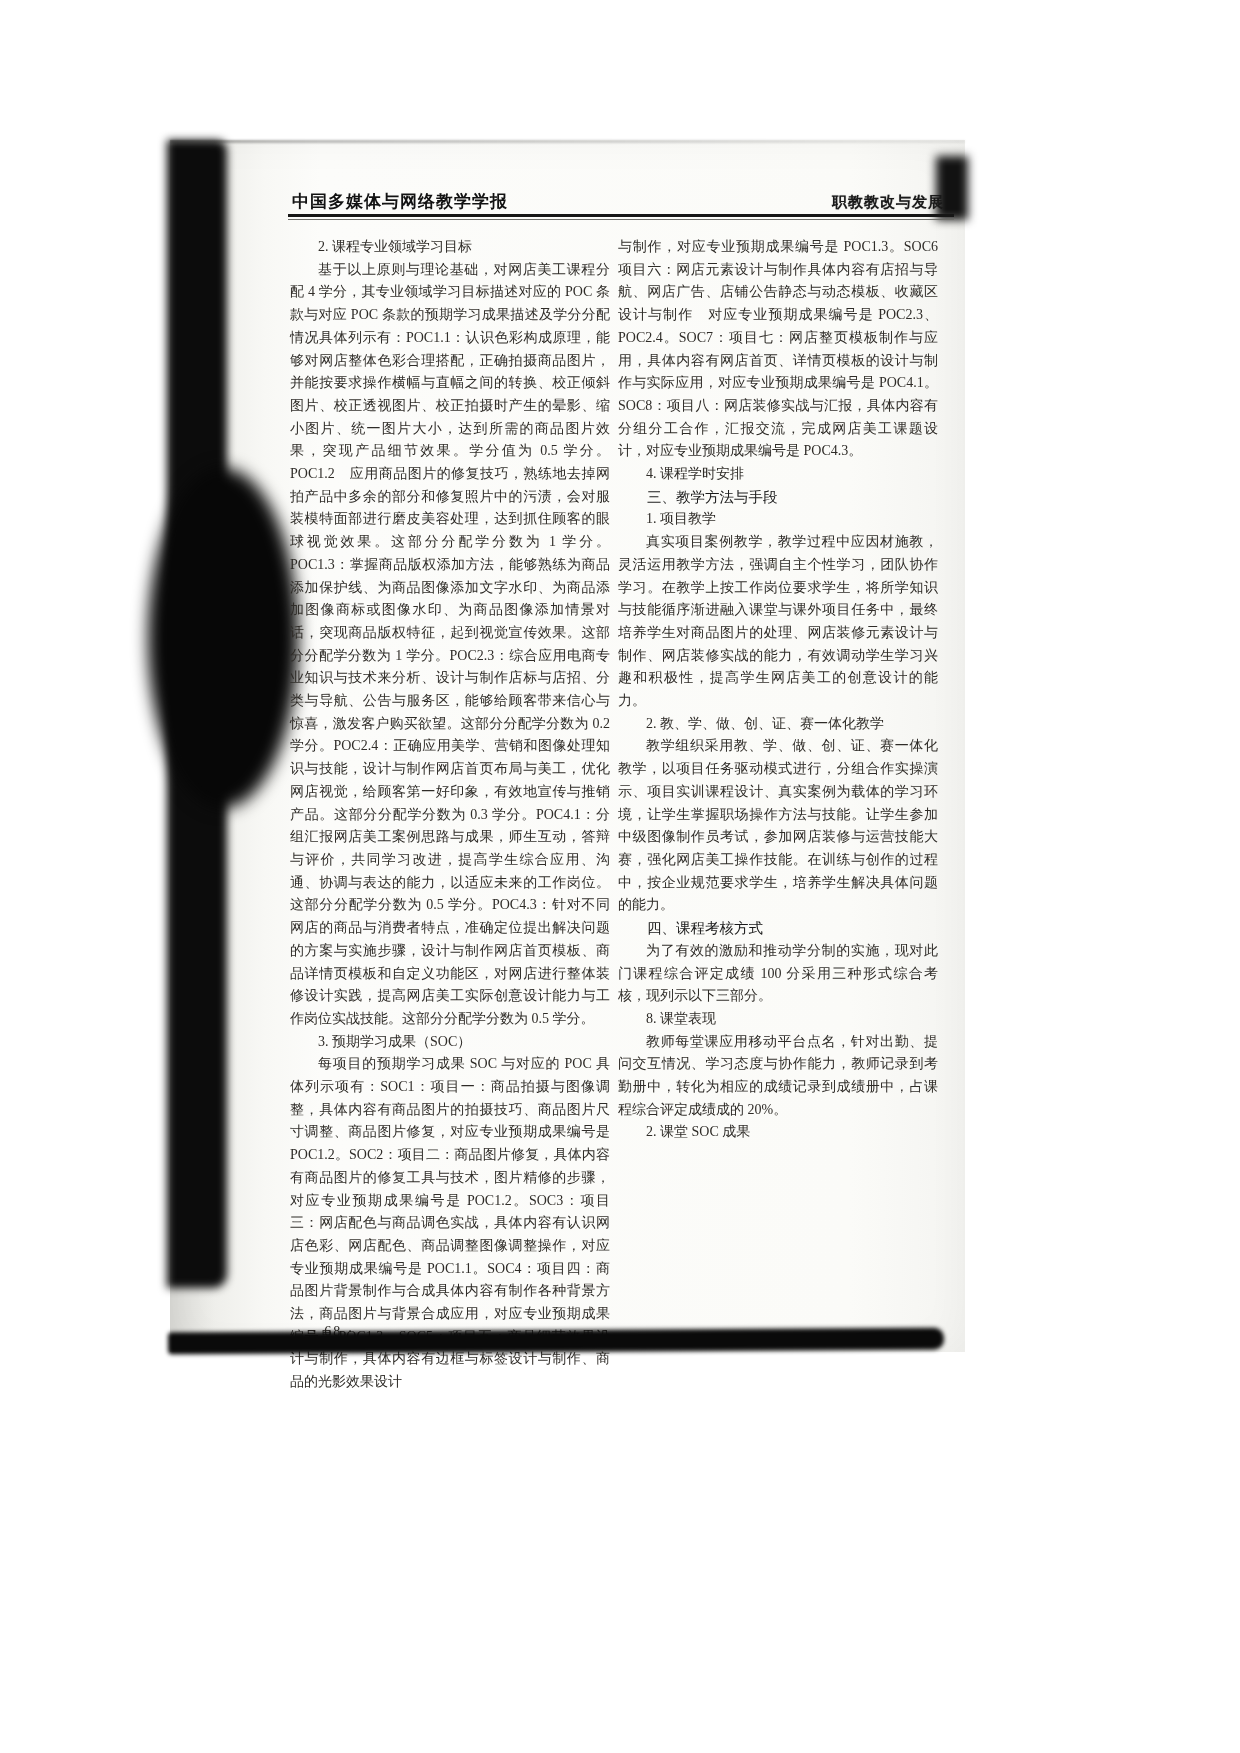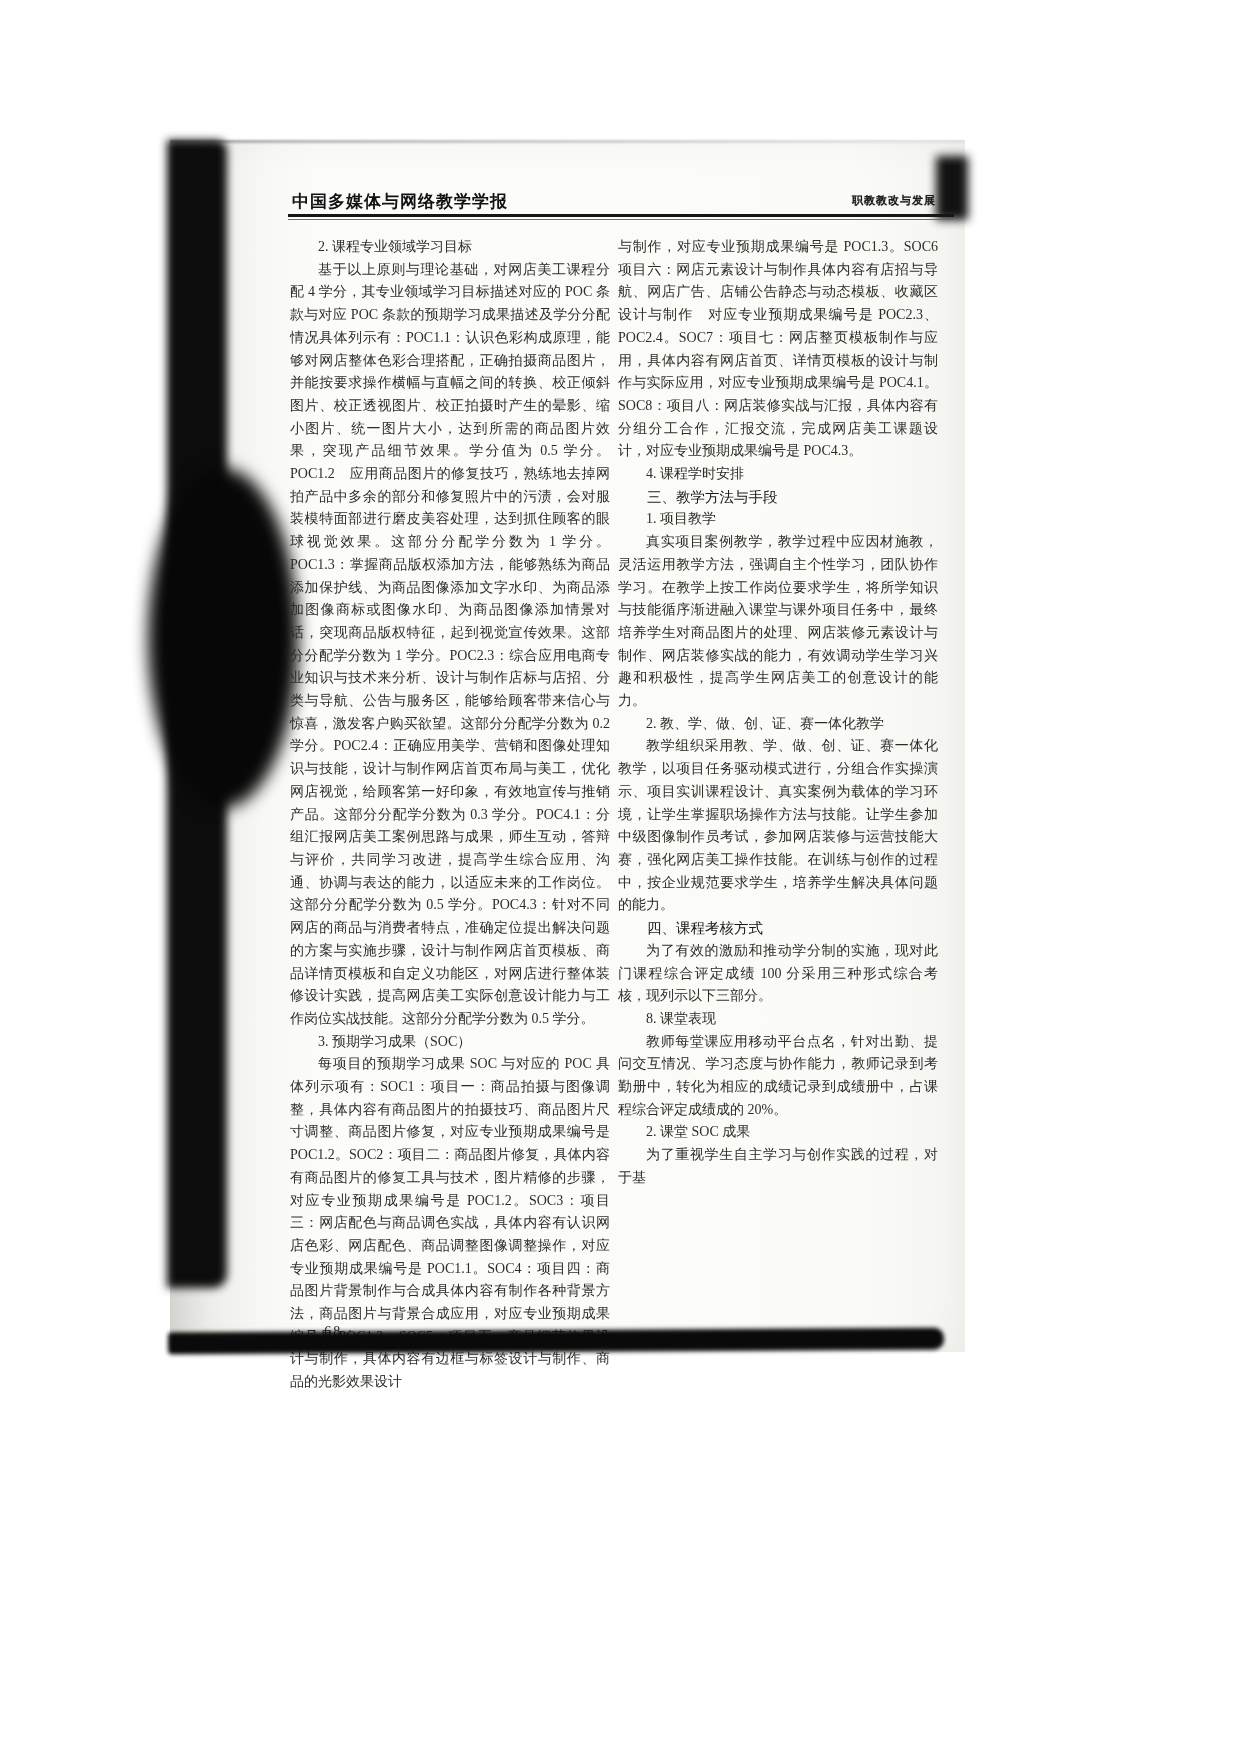--- a/index.html
+++ b/index.html
@@ -19,21 +19,21 @@
   .band-bulge{position:absolute;left:-22px;top:328px;width:150px;height:340px;background:#070707;
               filter:blur(8px);border-radius:50%;}
   .band-bottom{position:absolute;left:-2px;top:1190px;width:776px;height:22px;background:#0a0a0a;
                filter:blur(2px);border-radius:4px 10px 10px 4px;transform:rotate(-0.35deg);}
   .patch-tr{position:absolute;right:-3px;top:16px;width:32px;height:64px;background:#121212;filter:blur(5px);}
 
   
   .header{position:absolute;left:120px;top:50px;width:662px;height:26px;
           font-family:"Liberation Sans","DejaVu Sans",sans-serif;font-weight:bold;color:#121212;}
   .h-left{position:absolute;left:2px;top:0;font-size:17px;letter-spacing:1px;}
-  .h-right{position:absolute;right:16px;top:3px;font-size:11px;letter-spacing:1px;color:#1a1a1a;
+  .h-right{position:absolute;right:8px;top:3px;font-size:15px;letter-spacing:1px;color:#1a1a1a;
            text-shadow:0 0 1px rgba(0,0,0,.4);}
   .rule{position:absolute;left:118px;top:74px;width:666px;border-top:3px solid #161616;}
   .rule::after{content:'';display:block;margin-top:2px;border-top:1px solid #6e6e6a;}
 
   
   .columns{position:absolute;left:120px;top:96px;width:660px;display:flex;gap:8px;color:#2f2c28;}
   .col{width:320px;font-size:14px;line-height:22.7px;text-align:justify;}
   .blk{margin:0;}
   .blk.paragraph{text-indent:2em;}
   .blk.no-indent{text-indent:0;}
@@ -72,21 +72,20 @@
           <div class="blk boldheading">三、教学方法与手段</div>
           <div class="blk subheading">1. 项目教学</div>
           <div class="blk paragraph">真实项目案例教学，教学过程中应因材施教，灵活运用教学方法，强调自主个性学习，团队协作学习。在教学上按工作岗位要求学生，将所学知识与技能循序渐进融入课堂与课外项目任务中，最终培养学生对商品图片的处理、网店装修元素设计与制作、网店装修实战的能力，有效调动学生学习兴趣和积极性，提高学生网店美工的创意设计的能力。</div>
           <div class="blk subheading">2. 教、学、做、创、证、赛一体化教学</div>
           <div class="blk paragraph">教学组织采用教、学、做、创、证、赛一体化教学，以项目任务驱动模式进行，分组合作实操演示、项目实训课程设计、真实案例为载体的学习环境，让学生掌握职场操作方法与技能。让学生参加中级图像制作员考试，参加网店装修与运营技能大赛，强化网店美工操作技能。在训练与创作的过程中，按企业规范要求学生，培养学生解决具体问题的能力。</div>
           <div class="blk boldheading">四、课程考核方式</div>
           <div class="blk paragraph">为了有效的激励和推动学分制的实施，现对此门课程综合评定成绩 100 分采用三种形式综合考核，现列示以下三部分。</div>
           <div class="blk subheading">8. 课堂表现</div>
           <div class="blk paragraph">教师每堂课应用移动平台点名，针对出勤、提问交互情况、学习态度与协作能力，教师记录到考勤册中，转化为相应的成绩记录到成绩册中，占课程综合评定成绩成的 20%。</div>
           <div class="blk subheading">2. 课堂 SOC 成果</div>
-          <div class="blk paragraph">为了重视学生自主学习与创作实践的过程，对于基</div>
         </div>
     </div>
 
     <div class="footer">· 68 ·</div>
     <div class="band-bottom"></div>
   </div>
 
   <div class="doc-num">39</div>
 </div>
 

